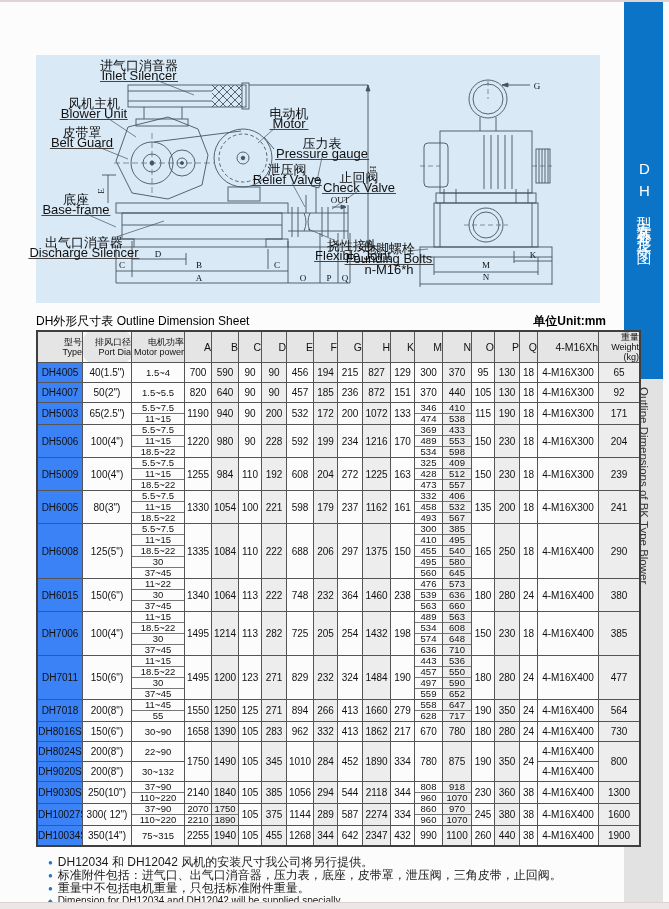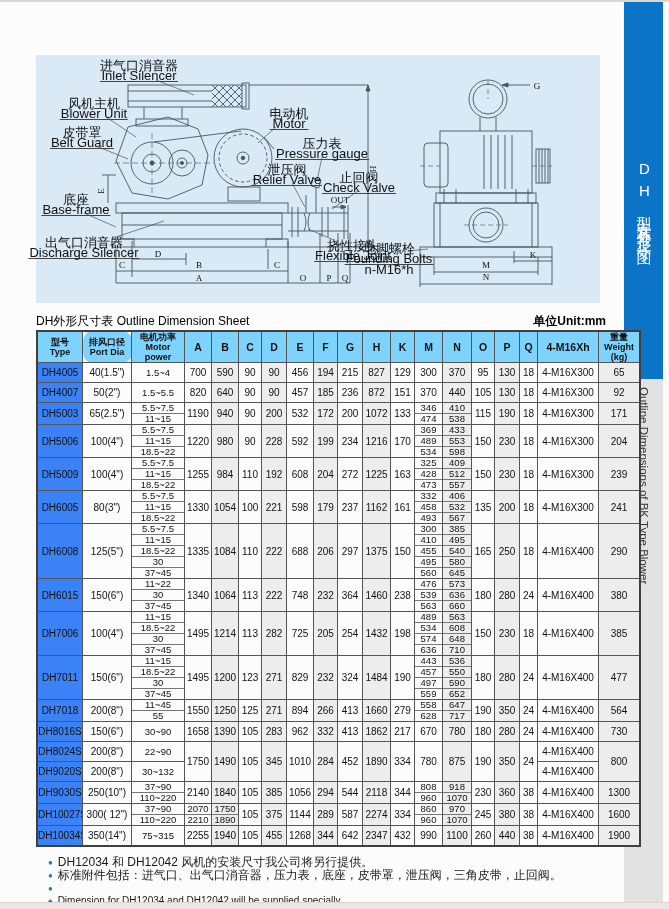--- a/index.html
+++ b/index.html
@@ -24,21 +24,21 @@
   .dimtxt{font-size:9px;fill:#111;font-family:"Liberation Serif",serif;}
   
   .flow{position:absolute;left:36px;top:309px;width:570px;}
   .sheet-header{display:flex;justify-content:space-between;align-items:flex-end;height:21px;}
   .sheet-title{font-size:12px;color:#000;}
   .sheet-unit{font-size:12px;font-weight:bold;color:#000000;}
   
   table.dim{border-collapse:collapse;table-layout:fixed;width:570px;border:2px solid #3f3f3f;}
   table.dim th,table.dim td{border:1px solid #555;text-align:center;vertical-align:middle;
       padding:0;font-size:10px;color:#111;overflow:hidden;}
-  table.dim th{background:#7dd3fc;font-weight:bold;height:30px;font-size:10.5px;}
+  table.dim th{background:#e5e5e5;font-weight:normal;height:30px;font-size:10.5px;text-align:right;}
   table.dim th .h2{font-size:9px;line-height:10px;}
   table.dim td{height:19px;line-height:11px;}
   td.ct{background:#3b82f6;font-size:9.5px;}
   td.sh{background:#ededed;}
   td.stack{vertical-align:top;}
   .sub{height:10px;line-height:10px;font-size:9.5px;}
   .sb{border-top:1px solid #777;}
   
   .notes{margin-top:9px;padding-left:12px;}
   .note-row{display:flex;align-items:flex-start;color:#1a1a1a;}
@@ -818,20 +818,21 @@
         <div class="note-row">
           <span class="blt blt-big">●</span>
           <span class="note-cn">DH12034 和 DH12042 风机的安装尺寸我公司将另行提供。</span>
         </div>
         <div class="note-row">
           <span class="blt blt-big">●</span>
           <span class="note-cn">标准附件包括：进气口、出气口消音器，压力表，底座，皮带罩，泄压阀，三角皮带，止回阀。</span>
         </div>
         <div class="note-row">
           <span class="blt blt-big">●</span>
+          <span class="note-cn">重量中不包括电机重量，只包括标准附件重量。</span>
         </div>
       </div>
     <div id="notes-en">
         <div class="note-row">
           <span class="blt blt-sm">◆</span>
           <span class="note-en">Dimension for DH12034 and DH12042 will be supplied specially.</span>
         </div>
         <div class="note-row">
           <span class="blt blt-sm">◆</span>
           <span class="note-en">Stangard accessory include:Inlet and outlet silencer,pressure gage,base-frame,blower's pulley,motor's pulley,belt,belt guard,relief valve,check valve.</span>

